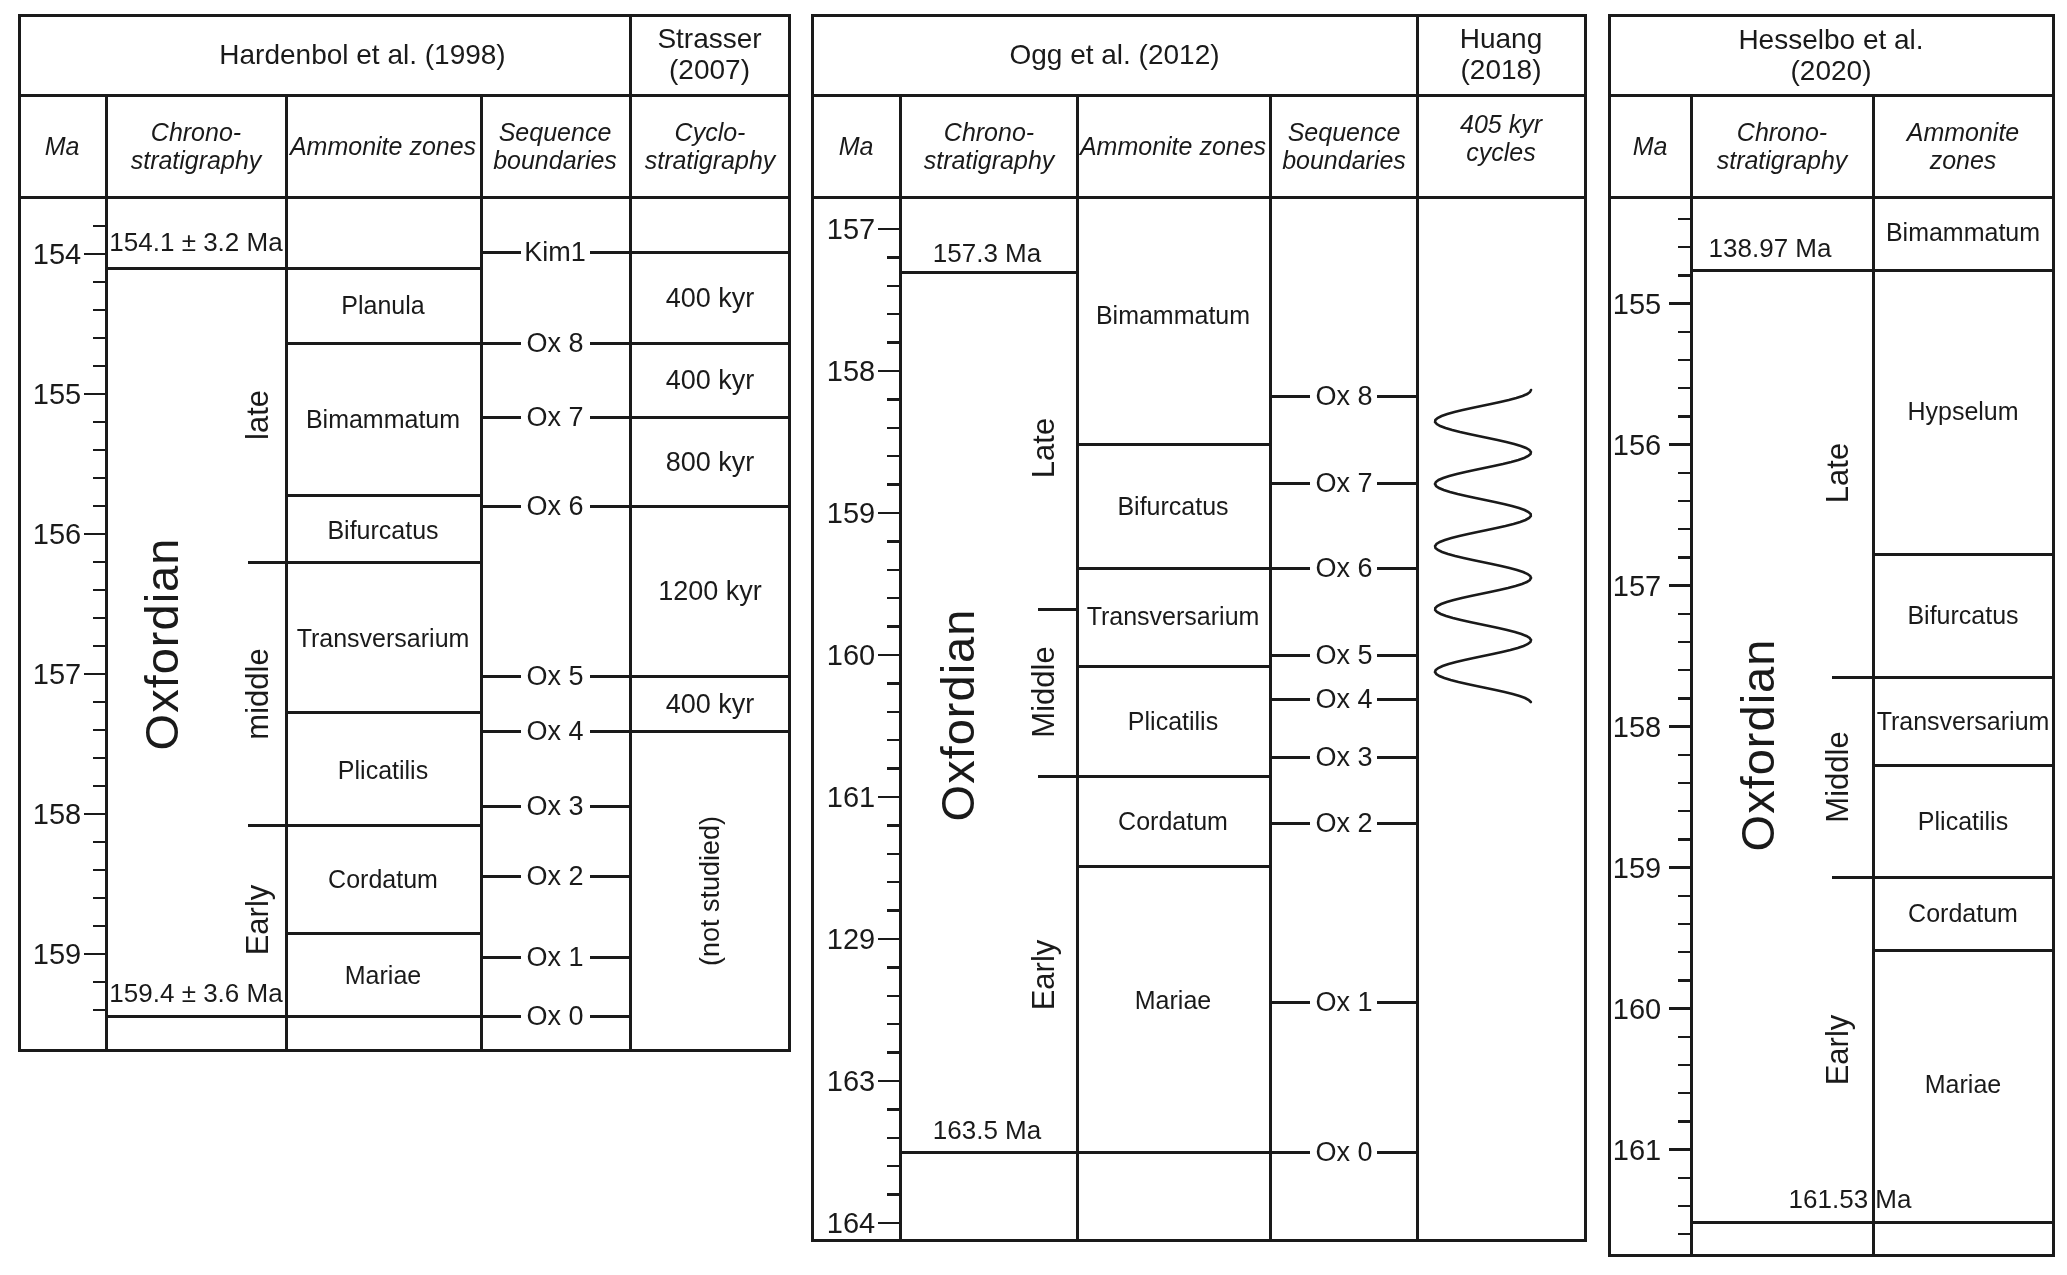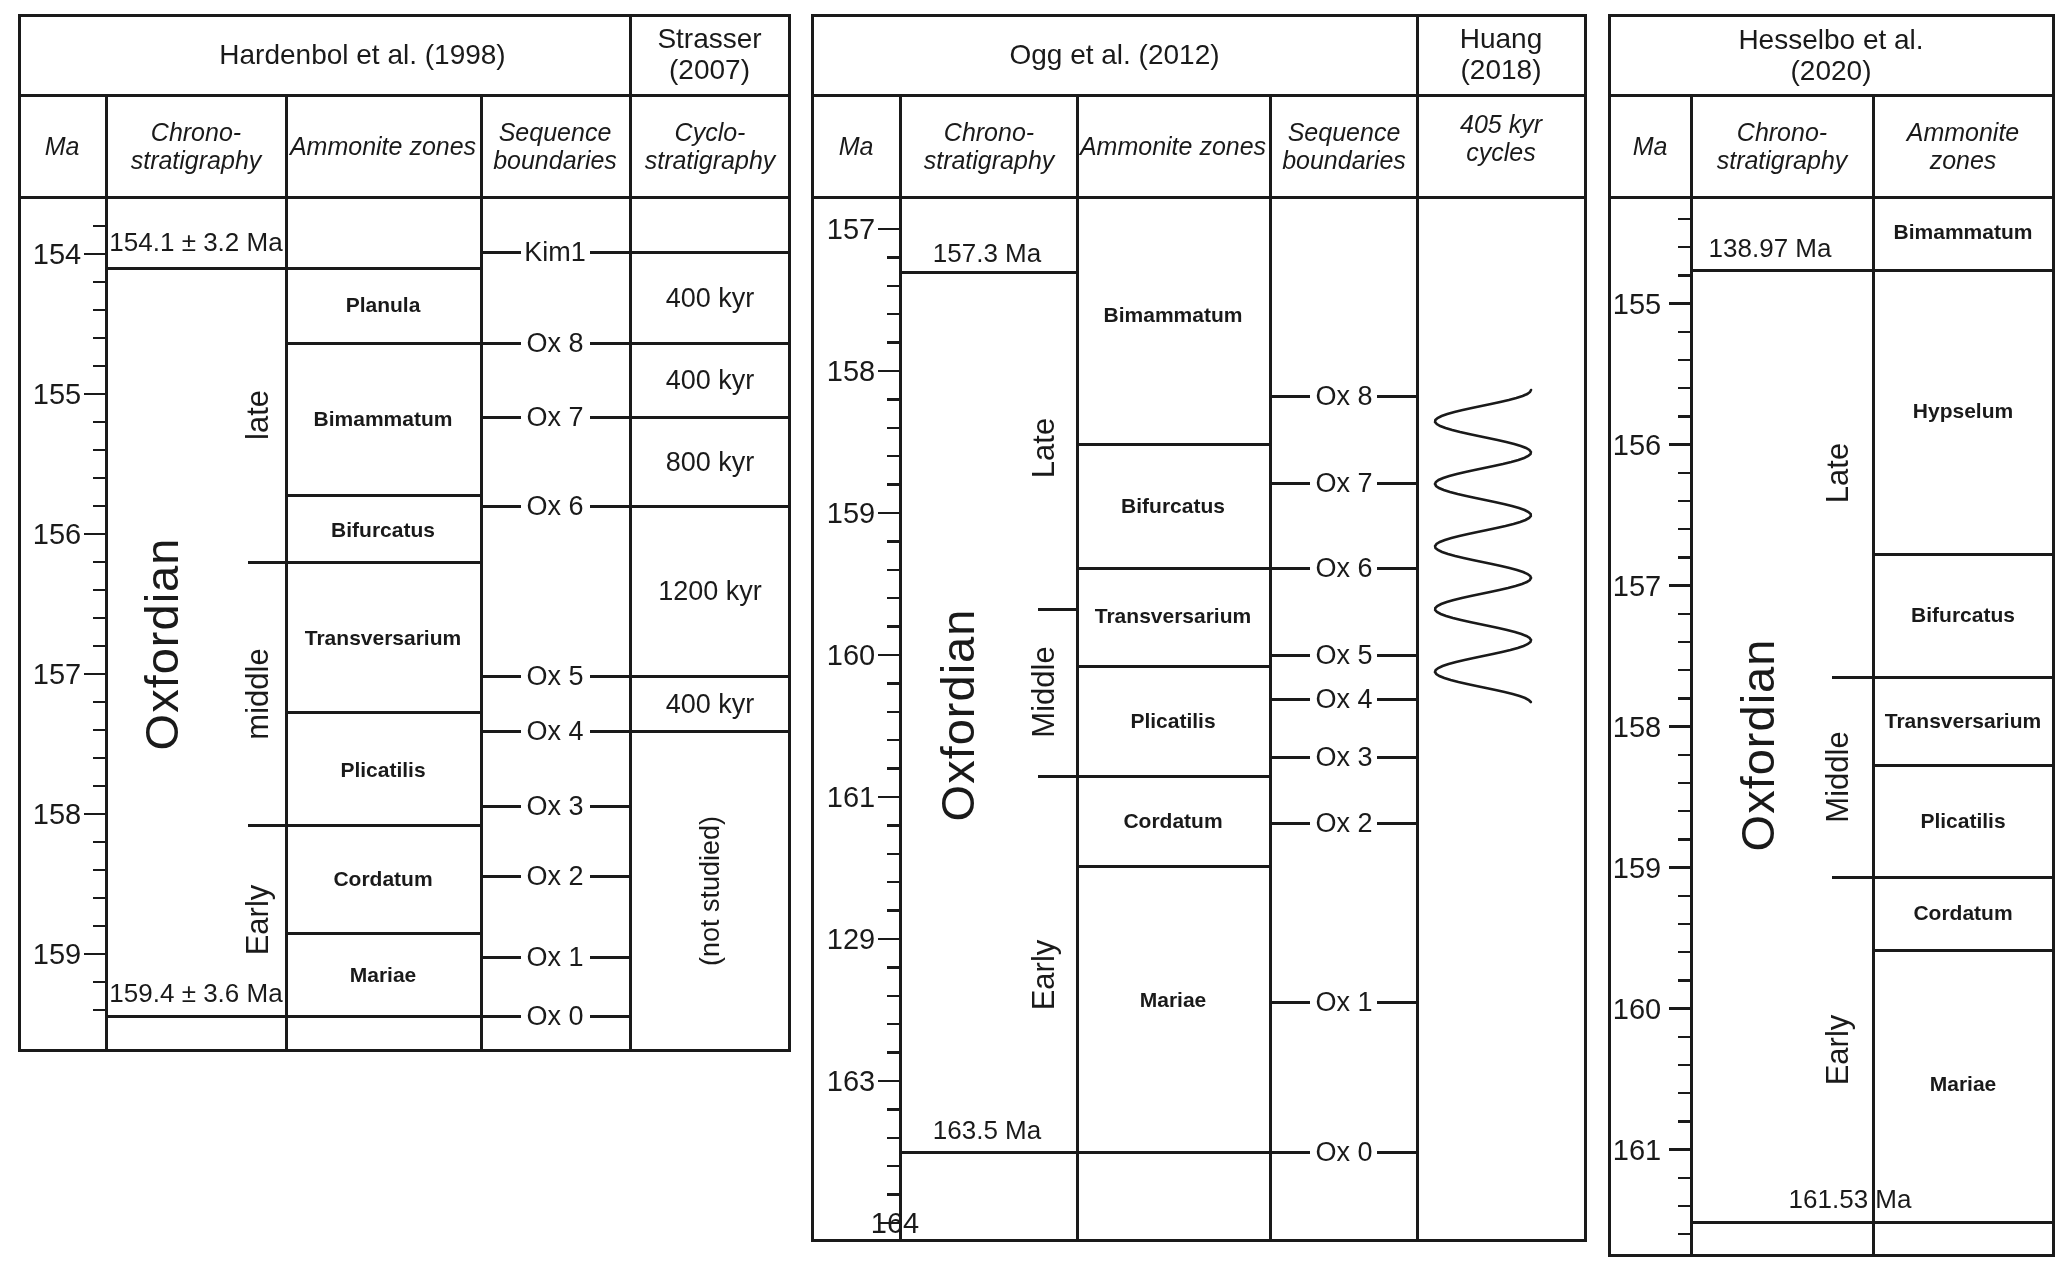--- a/index.html
+++ b/index.html
@@ -7,21 +7,21 @@
     position:relative; width:2067px; height:1275px; background:#ffffff;
     font-family:"Liberation Sans", sans-serif; color:#1a1a1a; overflow:hidden;
   }
   .frame { position:absolute; border:3px solid #1a1a1a; box-sizing:border-box; }
   .ln    { position:absolute; background:#1a1a1a; }
   .lbl   { position:absolute; transform:translate(-50%,-50%); white-space:pre-line;
            text-align:center; line-height:1.12; }
   .rot   { transform:translate(-50%,-50%) rotate(-90deg); }
   .f-title    { font-size:28px; }
   .f-colhead  { font-size:25px; font-style:italic; }
-  .f-zone     { font-size:21px;font-weight:bold; }
+  .f-zone     { font-size:25px; }
   .f-ma       { font-size:29px; }
   .f-seq      { font-size:27px; }
   .f-cyclo    { font-size:27px; }
   .f-age      { font-size:26px; }
   .f-stage    { font-size:47px; letter-spacing:1px; }
   .f-substage { font-size:31px; }
   svg.overlay { position:absolute; left:0; top:0; pointer-events:none; }
 </style>
 </head>
 <body>
@@ -209,21 +209,21 @@
       <div class="ln" style="left: 887px; top: 1164.9px; width: 13px; height: 2.6px;"></div>
       <div class="ln" style="left: 887px; top: 1193.3px; width: 13px; height: 2.6px;"></div>
       <div class="ln" style="left: 878px; top: 1221.7px; width: 22px; height: 2.6px;"></div>
       <div class="lbl f-ma" style="left: 851px; top: 229px;">157</div>
       <div class="lbl f-ma" style="left: 851px; top: 371px;">158</div>
       <div class="lbl f-ma" style="left: 851px; top: 513px;">159</div>
       <div class="lbl f-ma" style="left: 851px; top: 655px;">160</div>
       <div class="lbl f-ma" style="left: 851px; top: 797px;">161</div>
       <div class="lbl f-ma" style="left: 851px; top: 939px;">129</div>
       <div class="lbl f-ma" style="left: 851px; top: 1081px;">163</div>
-      <div class="lbl f-ma" style="left: 851px; top: 1223px; margin-left: 44px;">164</div>
+      <div class="lbl f-ma" style="left: 851px; top: 1223px;">164</div>
       <div class="lbl f-stage rot" style="left: 958px; top: 715px;">Oxfordian</div>
       <div class="lbl f-substage rot" style="left: 1044px; top: 448px;">Late</div>
       <div class="lbl f-substage rot" style="left: 1044px; top: 692px;">Middle</div>
       <div class="lbl f-substage rot" style="left: 1044px; top: 975px;">Early</div>
       <div class="ln" style="left: 1038px; top: 607.5px; width: 39px; height: 3px;"></div>
       <div class="ln" style="left: 1038px; top: 774.5px; width: 39px; height: 3px;"></div>
       <div class="lbl f-age" style="left: 987px; top: 254px;">157.3 Ma</div>
       <div class="lbl f-age" style="left: 987px; top: 1131px;">163.5 Ma</div>
       <div class="lbl f-zone" style="left: 1173px; top: 315px;">Bimammatum</div>
       <div class="lbl f-zone" style="left: 1173px; top: 506px;">Bifurcatus</div>

